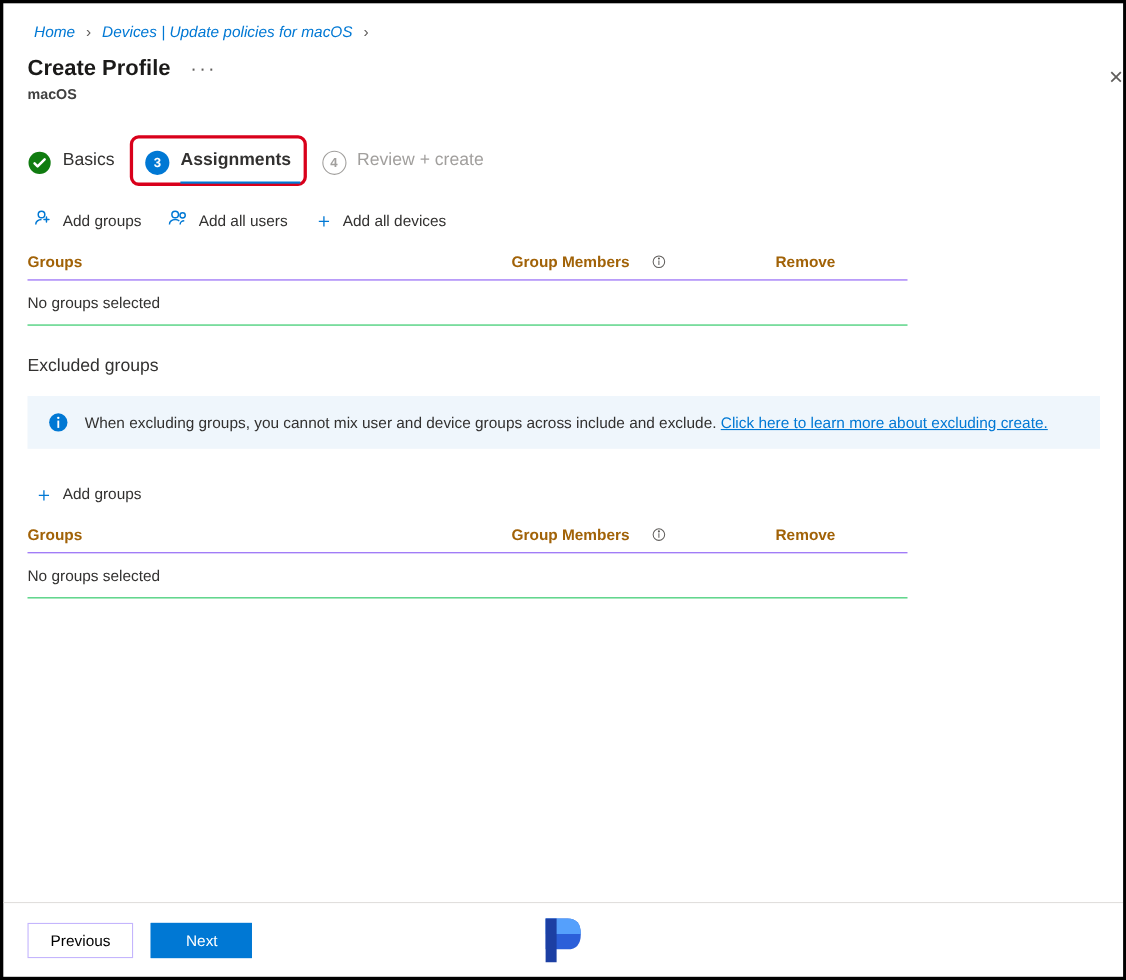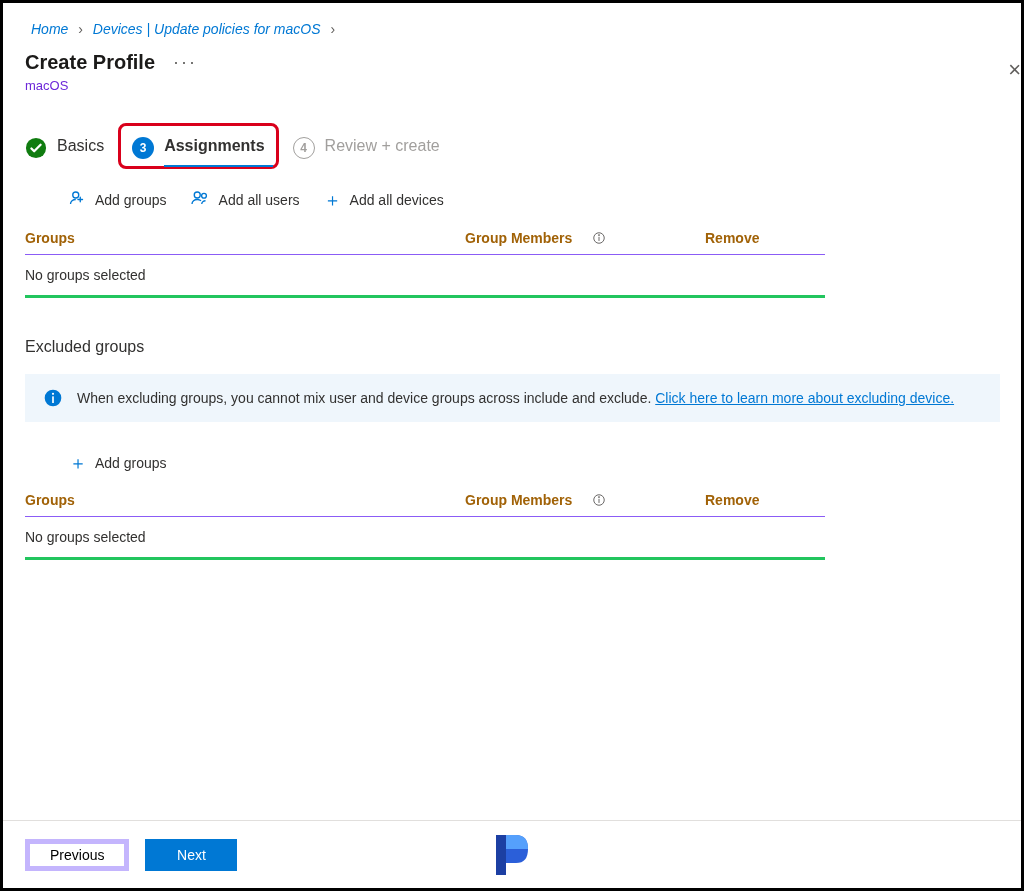--- a/index.html
+++ b/index.html
@@ -14,21 +14,21 @@
     background: #fff;
     overflow: hidden;
   }
   .content { padding: 12px 22px 0 22px; }
   .breadcrumb { color: #0078d4; font-size: 14px; padding: 6px 0 14px 6px; }
   .breadcrumb a { color: #0078d4; text-decoration: none; font-style: italic; }
   .chevron { color: #605e5c; padding: 0 6px; }
   .title-row { display: flex; align-items: center; gap: 18px; }
   h1 { font-size: 20px; font-weight: 600; color: #1b1a19; }
   .ellipsis { color: #605e5c; font-size: 18px; letter-spacing: 2px; }
-  .subtitle { color: #6d28d9; font-size: 13px; margin-top: 4px; }
+  .subtitle { color: #404040; font-size: 13px; margin-top: 4px; font-weight: bold; }
   .steps { display: flex; align-items: center; gap: 28px; margin: 44px 0 26px 0; flex-wrap: wrap; }
   .step { display: inline-flex; align-items: flex-start; gap: 10px; font-size: 16px; color: #323130; position: relative; }
   .step.disabled { color: #a19f9d; }
   .check-icon svg { width: 22px; height: 22px; display:block; }
   .num-circle {
     width: 22px; height: 22px; border-radius: 50%;
     display: inline-flex; align-items: center; justify-content: center;
     font-size: 12px; font-weight: 600;
   }
   .num-active { background: #0078d4; color: #fff; }
@@ -37,44 +37,44 @@
   .highlight-box {
     position: absolute; border: 3px solid #d9001b; border-radius: 8px;
     left: -14px; right: -14px; top: -14px; bottom: -10px;
     pointer-events: none;
   }
   .step.current::after {
     content:""; position:absolute; left:32px; right:-8px; bottom:-8px;
     height:2px; background:#0078d4;
   }
   h2.section { font-size: 16px; font-weight: 400; color: #323130; margin: 8px 0 14px 0; }
-  .actions { display: flex; align-items: center; gap: 24px; padding: 4px 0 12px 6px; margin-left: 38px; }
+  .actions { display: flex; align-items: center; gap: 24px; padding: 4px 0 12px 6px; }
   .action { display: inline-flex; align-items: center; gap: 8px; color: #323130; cursor: pointer; font-size: 14px; }
   .action .icon { color: #0078d4; }
   .table { width: 800px; }
   .thead { display:flex; border-bottom: 1px solid #8b5cf6; padding: 8px 0; font-weight: 600; color:#a16207; }
   .col1 { flex: 0 0 440px; }
   .col2 { flex: 0 0 240px; display:flex; align-items:center; gap:20px; }
   .col3 { flex: 0 0 120px; }
-  .tbody .row { padding: 12px 0; border-bottom: 3px solid #22c55e; color:#323130; }
+  .tbody .row { padding: 12px 0; border-bottom: 1px solid #22c55e; color:#323130; }
   .empty-row { color:#323130; }
   .info-banner {
     display:flex; align-items:center; gap:14px;
     background:#eff6fc; padding: 14px 18px; margin: 18px 0 28px 0;
     width: 975px; font-size: 14px; color:#323130;
   }
   .info-icon { width:20px; height:20px; flex:0 0 auto; }
   .info-banner a { color:#0078d4; text-decoration: underline; }
   .plus-icon { color:#0078d4; font-size:18px; line-height:1; display:inline-block; width:18px; text-align:center; }
   .info-circle-sm { width:14px; height:14px; }
   .footer {
     position:absolute; left:0; right:0; bottom:0; height:68px;
     border-top:1px solid #e1dfdd; display:flex; align-items:center; padding:0 22px;
   }
-  .btn { height:32px; padding:0 20px; font-size:14px; border:5px solid #c4b5fd; background:#fff; cursor:pointer; }
+  .btn { height:32px; padding:0 20px; font-size:14px; border:1px solid #c4b5fd; background:#fff; cursor:pointer; }
   .btn-primary { background:#0078d4; color:#fff; border-color:#0078d4; margin-left:16px; width:92px; }
   .logo { position:absolute; left:50%; transform:translateX(-50%); bottom:10px; }
   .logo svg { width:40px; height:44px; }
   .close-x { position:absolute; right:0; top:54px; font-size:22px; color:#605e5c; }
 </style>
 </head>
 <body>
 
 <div class="content">
   <div class="breadcrumb">
@@ -150,29 +150,29 @@
             <circle cx="12" cy="7" r="0.8" fill="#605e5c"></circle>
           </svg>
       </div>
       <div class="col3">Remove</div>
     </div>
     <div class="tbody">
       <div class="row empty-row">No groups selected</div>
     </div>
   </div>
 
-  <h2 class="section" style="margin-top:40px">Excluded groups</h2>
+  <h2 class="section" style="margin-top:28px">Excluded groups</h2>
   <div class="info-banner">
     <svg class="info-icon" viewBox="0 0 24 24">
         <circle cx="12" cy="12" r="10" fill="#0078d4"></circle>
         <rect x="11" y="10" width="2" height="8" fill="#fff"></rect>
         <circle cx="12" cy="7" r="1.3" fill="#fff"></circle>
       </svg>
     <span>
-      <span>When excluding groups, you cannot mix user and device groups across include and exclude. </span><a href="#">Click here to learn more about excluding device.</a>
+      <span>When excluding groups, you cannot mix user and device groups across include and exclude. </span><a href="#">Click here to learn more about excluding create.</a>
     </span>
   </div>
   <div class="actions">
     <div class="action">
       <span class="plus-icon">＋</span>
       <span>Add groups</span>
     </div>
   </div>
   <div class="table">
     <div class="thead">

